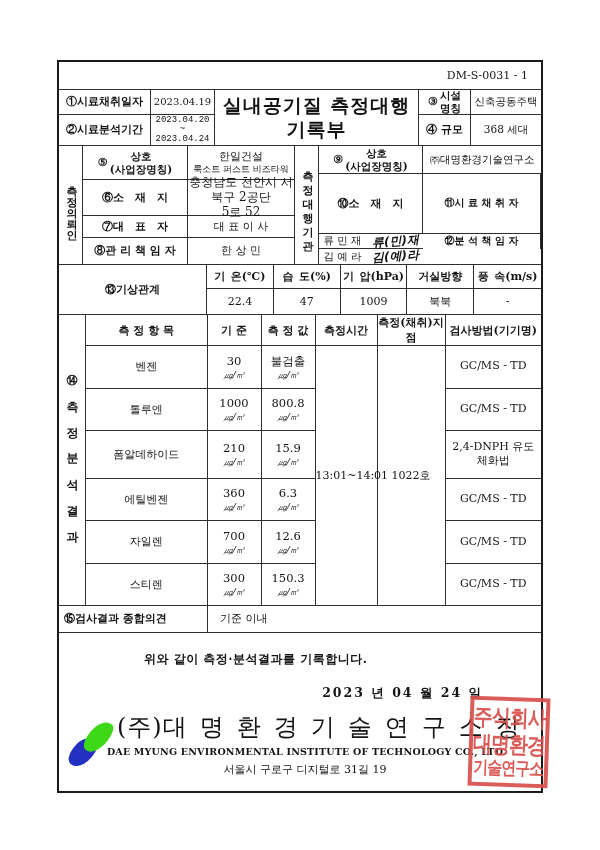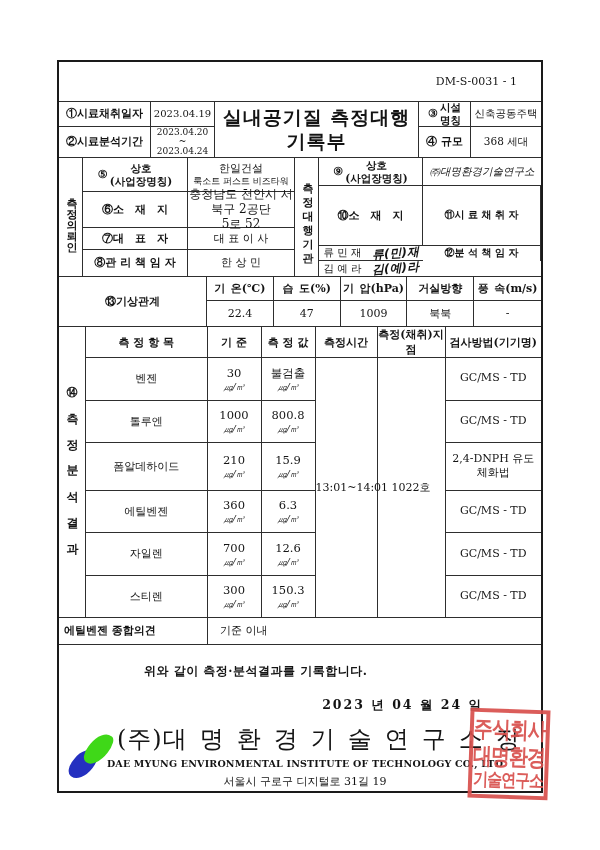--- a/index.html
+++ b/index.html
@@ -4,27 +4,27 @@
 <style>
   html,body{margin:0;padding:0;background:#ffffff;}
   body{width:600px;height:850px;font-family:"DejaVu Serif","Liberation Serif",serif;color:#141414;}
   .page{position:relative;width:600px;height:850px;background:#fff;overflow:hidden;}
   .doc{position:absolute;left:57px;top:60px;width:486px;height:733px;border:2px solid #1a1a1a;box-sizing:border-box;background:#fff;}
   .cell{box-sizing:border-box;display:flex;align-items:center;justify-content:center;font-size:11px;white-space:pre-wrap;text-align:center;line-height:1.25;}
   .lab{font-weight:bold;}
   .br{border-right:1px solid #2e2e2e;}
   .bb{border-bottom:1px solid #2e2e2e;}
   
-  .docno-row{height:40px;box-sizing:border-box;border-bottom:1px solid #2e2e2e;display:flex;align-items:center;justify-content:flex-end;padding-right:24px;font-size:11px;}
+  .docno-row{height:28px;box-sizing:border-box;border-bottom:1px solid #2e2e2e;display:flex;align-items:center;justify-content:flex-end;padding-right:13px;font-size:11px;}
   
   .s-header{display:grid;grid-template-columns:92px 64px 204px 52px 70px;grid-template-rows:25px 30px;height:56px;box-sizing:border-box;border-bottom:1px solid #2e2e2e;}
   .h-l1{grid-row:1;grid-column:1;}
   .h-v1{grid-row:1;grid-column:2;font-size:10px;}
   .h-l2{grid-row:2;grid-column:1;}
-  .h-v2{grid-row:2;grid-column:2;font-size:9px;line-height:1.05;flex-direction:column;}
+  .h-v2{grid-row:2;grid-column:2;font-size:9px;line-height:1.05;flex-direction:column;font-family:Liberation Mono, monospace;}
   .h-title{grid-row:1/3;grid-column:3;font-size:19px;font-weight:bold;letter-spacing:1px;}
   .h-l3{grid-row:1;grid-column:4;}
   .h-v3{grid-row:1;grid-column:5;font-size:10.5px;}
   .h-l4{grid-row:2;grid-column:4;}
   .h-v4{grid-row:2;grid-column:5;font-size:10.5px;}
   .numlab{display:flex;align-items:center;justify-content:center;gap:2px;}
   .numlab .nm{font-weight:bold;font-size:11px;}
   .numlab .tx{font-weight:bold;white-space:pre-line;font-size:10.5px;line-height:1.2;}
   
   .s-parties{display:flex;height:119px;box-sizing:border-box;border-bottom:1px solid #2e2e2e;}
@@ -131,21 +131,21 @@
       </div>
       <div class="vlab br">
         <span class="vtext" style="letter-spacing:3px;">측정대행기관</span>
       </div>
       <div class="p-right">
         <div class="cell br bb numlab">
           <span class="nm">⑨</span>
           <span class="tx">상호
 (사업장명칭)</span>
         </div>
-        <div class="cell bb" style="font-size:10.5px;font-style:italic;">㈜대명환경기술연구소</div>
+        <div class="cell bb" style="font-size:10.5px;">㈜대명환경기술연구소</div>
         <div class="cell lab br bb">⑩소 재 지</div>
         <div class="cell lab br bb" style="font-size:10px;">⑪시 료 채 취 자</div>
         <div class="cell bb sigrow">
           <span style="font-size:10.5px;">류 민 재</span>
           <span class="sig">류(민)재</span>
         </div>
         <div class="cell lab br" style="font-size:10px;">⑫분 석 책 임 자</div>
         <div class="cell sigrow">
           <span style="font-size:10.5px;">김 예 라</span>
           <span class="sig">김(예)라</span>
@@ -264,21 +264,21 @@
                 <div class="num-line">150.3</div>
                 <div class="unit">㎍/㎥</div>
               </td>
           <td class="rmethod">GC/MS - TD</td>
         </tr>
       </tbody>
         </table>
     </div>
 
     <div class="s-opinion">
-      <div class="cell lab br o-label">에틸벤젠 종합의견</div>
+      <div class="cell lab br o-label">⑮검사결과 종합의견</div>
       <div class="cell o-value">기준 이내</div>
     </div>
 
     <div class="s-footer">
       <div class="f-note">위와 같이 측정·분석결과를 기록합니다.</div>
       <div class="f-date">2023 년 04 월 24 일</div>
       <div class="f-company">
         <div class="logo">
           <div class="leaf leaf-blue"></div>
           <div class="leaf leaf-green"></div>

